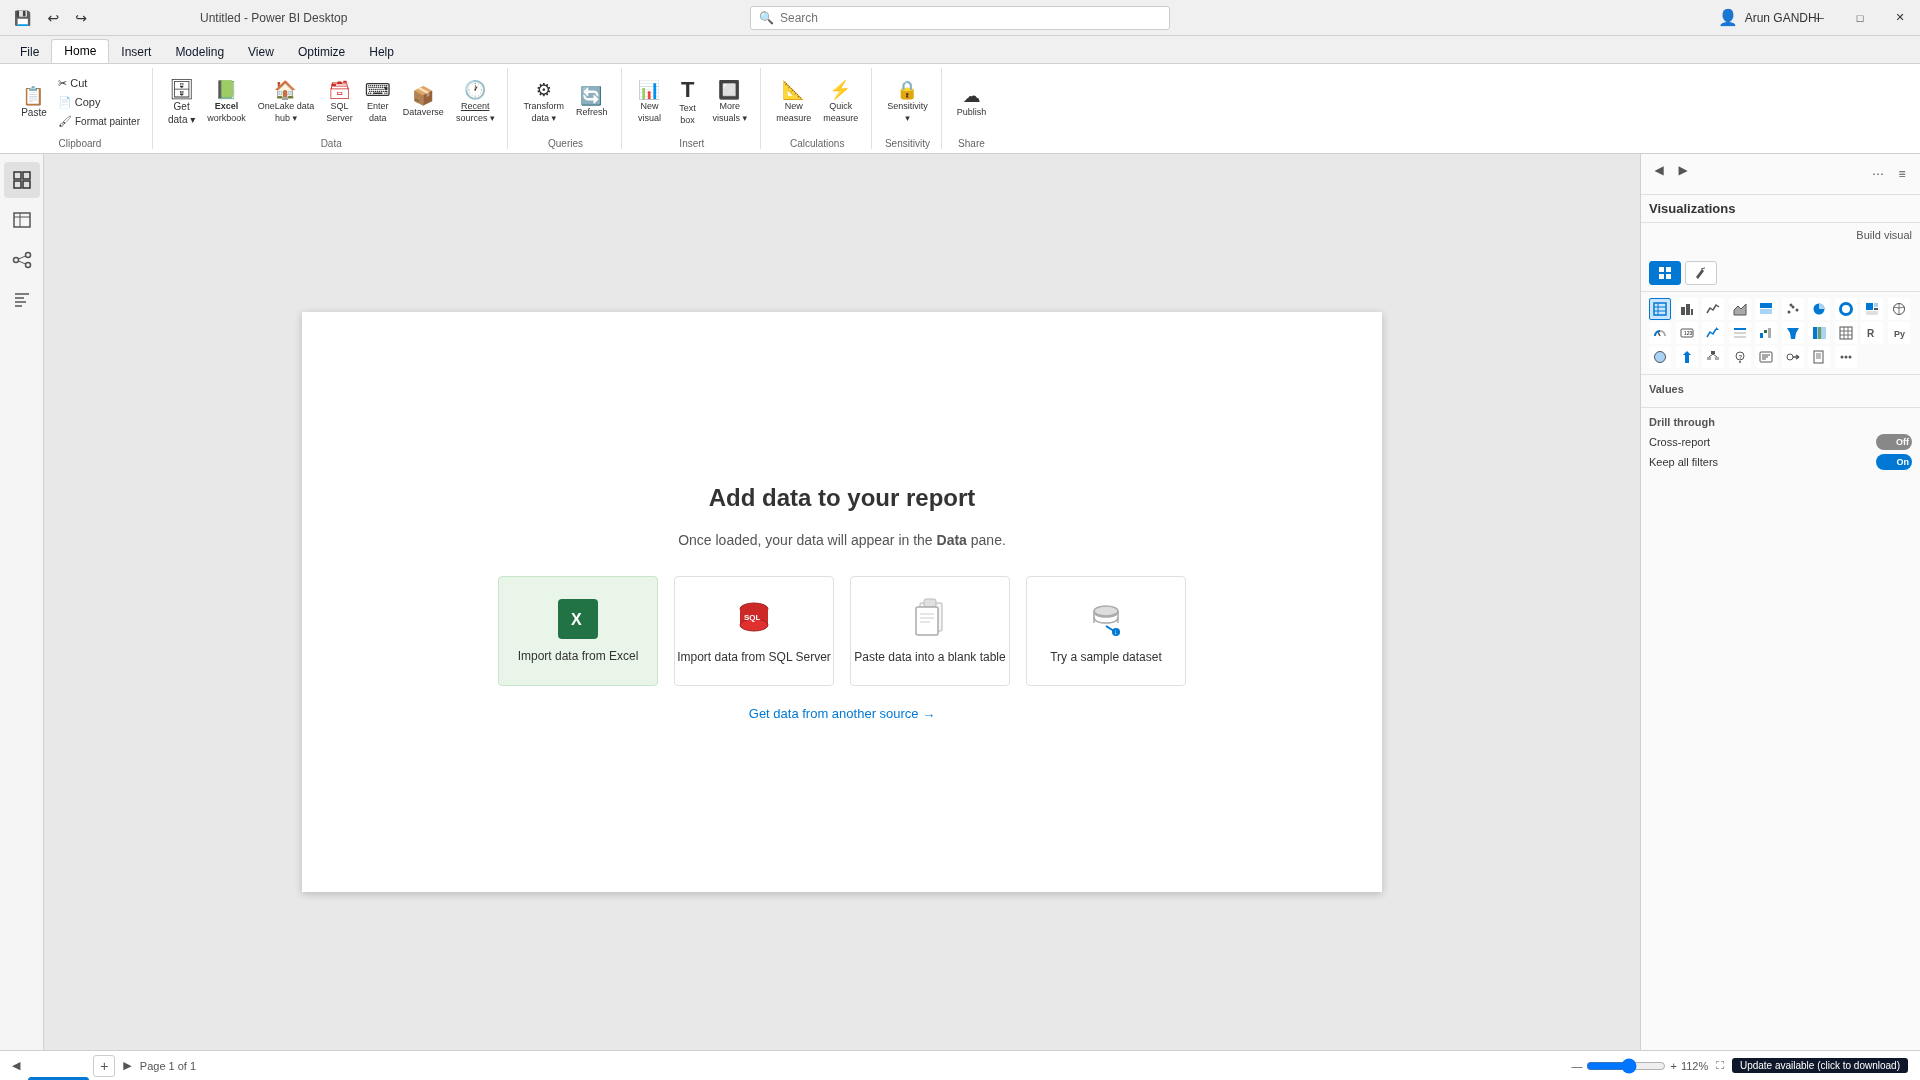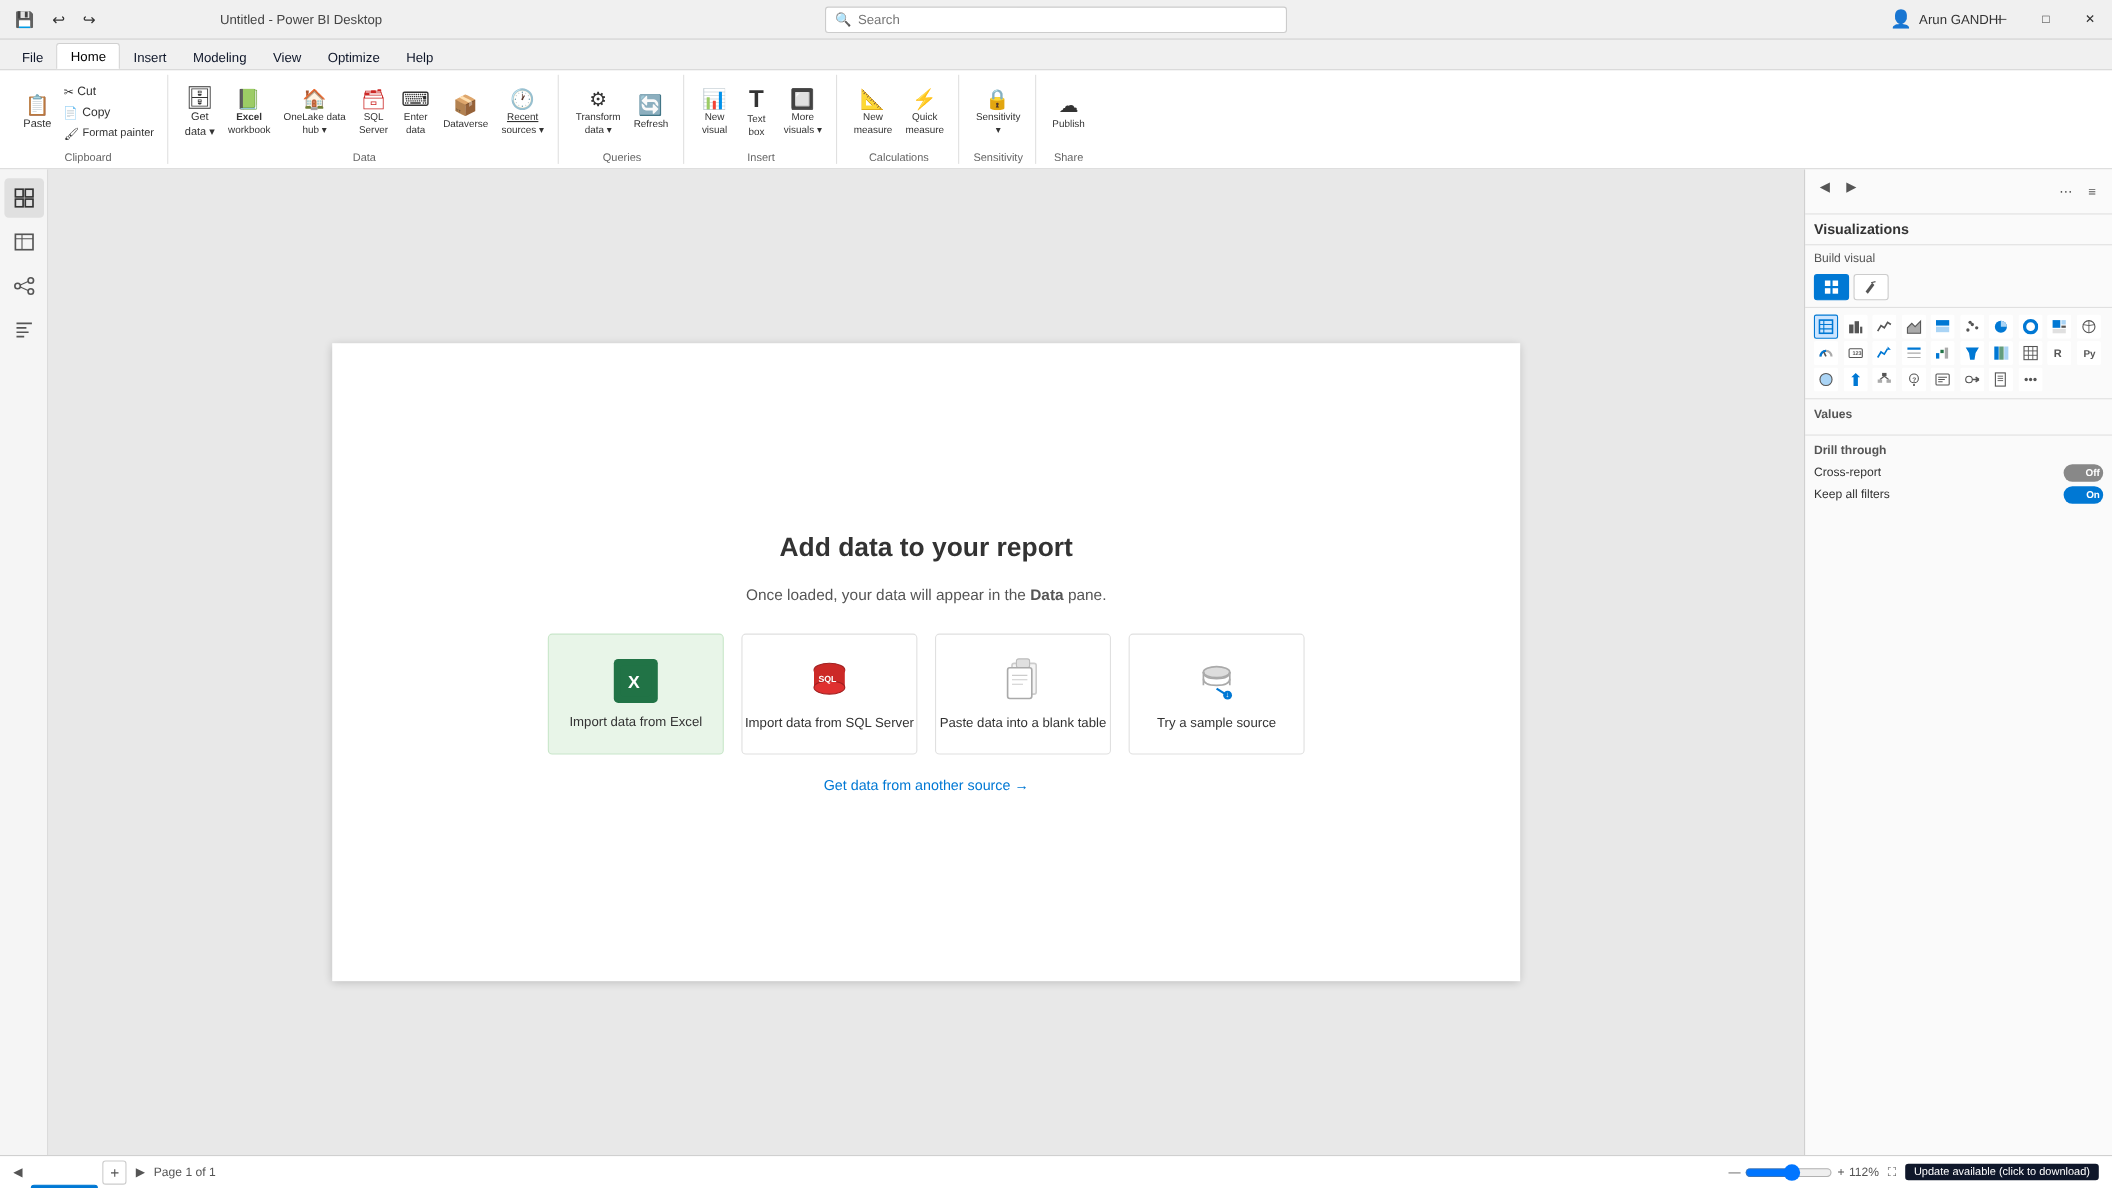--- a/index.html
+++ b/index.html
@@ -644,21 +644,21 @@
                 <ellipse cx="20" cy="14" rx="12" ry="5" fill="#ddd" stroke="#aaa" stroke-width="1.5"></ellipse>
                 <path d="M8 14 Q8 20 20 20 Q32 20 32 14" fill="none" stroke="#aaa" stroke-width="1.5"></path>
                 <path d="M8 20 Q8 26 20 26 Q32 26 32 20" fill="none" stroke="#aaa" stroke-width="1.5"></path>
                 <line x1="8" y1="14" x2="8" y2="26" stroke="#aaa" stroke-width="1.5"></line>
                 <line x1="32" y1="14" x2="32" y2="26" stroke="#aaa" stroke-width="1.5"></line>
                 <path d="M20 29 L28 34" stroke="#0078d4" stroke-width="2"></path>
                 <circle cx="30" cy="35" r="4" fill="#0078d4"></circle>
                 <text x="28" y="37" font-size="7" fill="white" font-weight="bold" font-family="Arial">↓</text>
               </svg>
             </div>
-            <span class="card-label">Try a sample source</span>
+            <span class="card-label">Try a sample dataset</span>
           </div>
         </div>
         <a class="get-data-link">Get data from another source →</a>
       </div>
     </div>
   </div>
 
   <div id="right-panel">
 
     <div class="right-panel-header">
@@ -670,21 +670,21 @@
         <span class="panel-nav-arrow">⋯</span>
         <span class="panel-nav-arrow">≡</span>
       </div>
     </div>
 
     <div style="padding: 6px 8px; border-bottom: 1px solid #e0e0e0; display:flex; align-items:center; justify-content:space-between;">
       <span style="font-size:13px; font-weight:600;">Visualizations</span>
     </div>
 
     <div style="padding: 6px 8px; border-bottom: 1px solid #e0e0e0;">
-      <div style="font-size:11px; color:#555; margin-bottom:8px;">Build visual</div>
+      <div style="font-size:11px; color:#555; margin-bottom:20px;text-align:right;">Build visual</div>
       <div style="display:flex; gap:4px;">
         <div style="padding:4px 8px; background:#0078d4; color:white; border-radius:3px; font-size:11px; cursor:pointer; border:1px solid #0078d4;">
           <svg width="14" height="14" viewBox="0 0 14 14" fill="none" style="display:inline-block;vertical-align:middle;">
             <rect x="1" y="1" width="5" height="5" fill="white"></rect>
             <rect x="8" y="1" width="5" height="5" fill="white"></rect>
             <rect x="1" y="8" width="5" height="5" fill="white"></rect>
             <rect x="8" y="8" width="5" height="5" fill="white"></rect>
           </svg>
         </div>
         <div style="padding:4px 8px; background:white; color:#333; border-radius:3px; font-size:11px; cursor:pointer; border:1px solid #ccc;">

